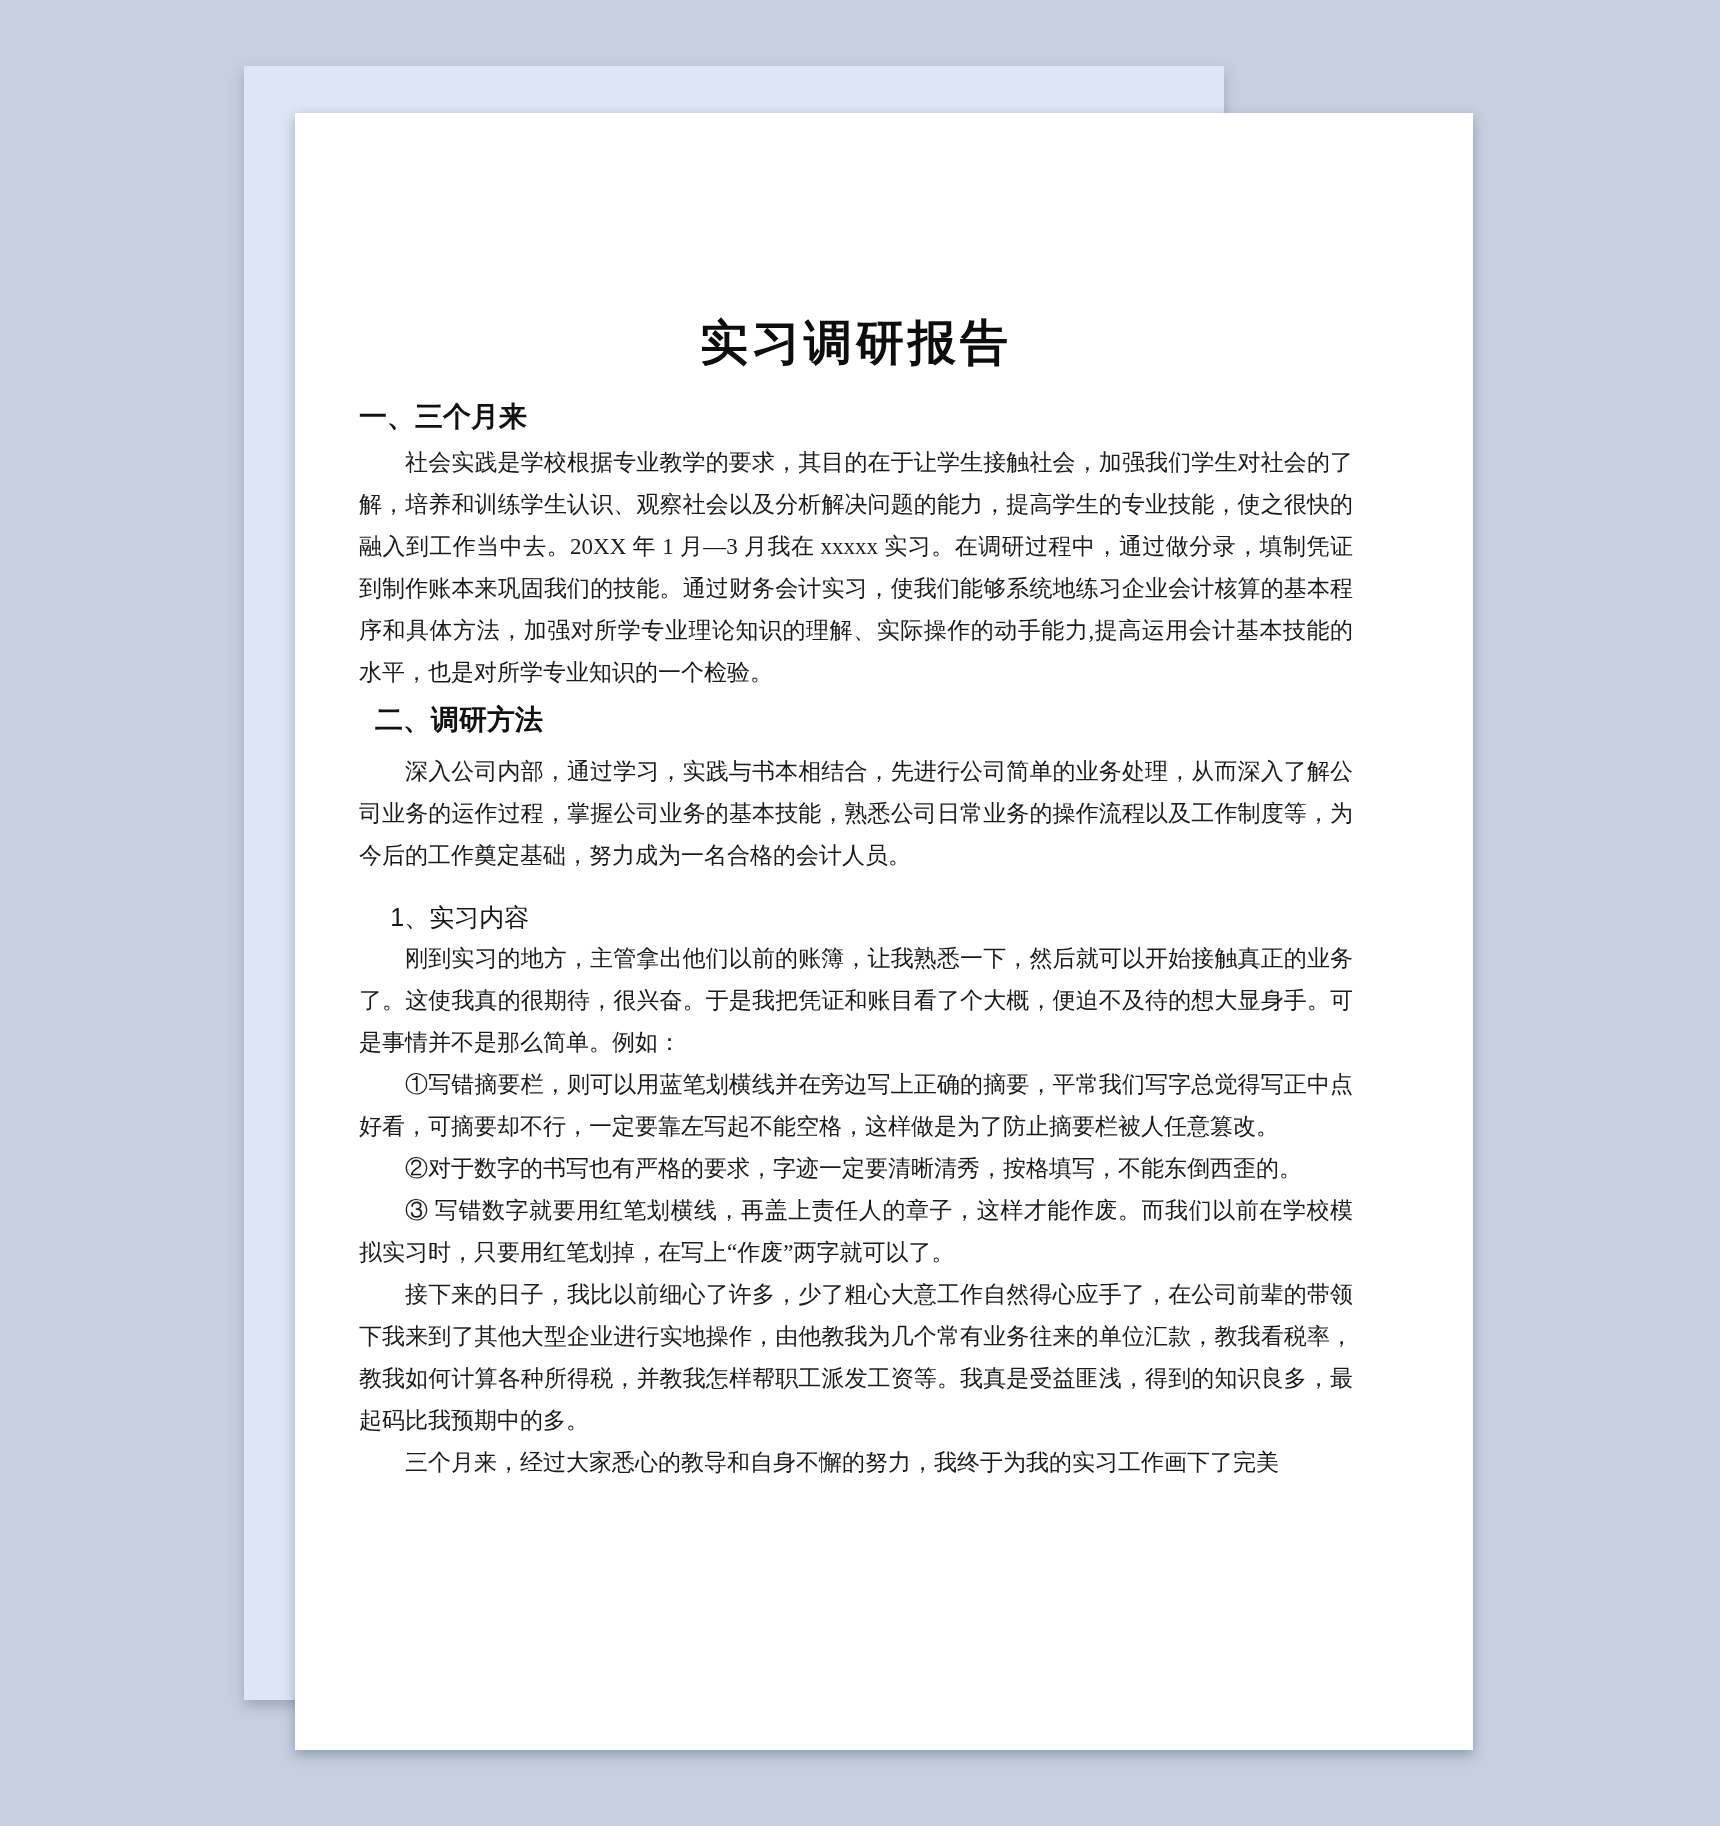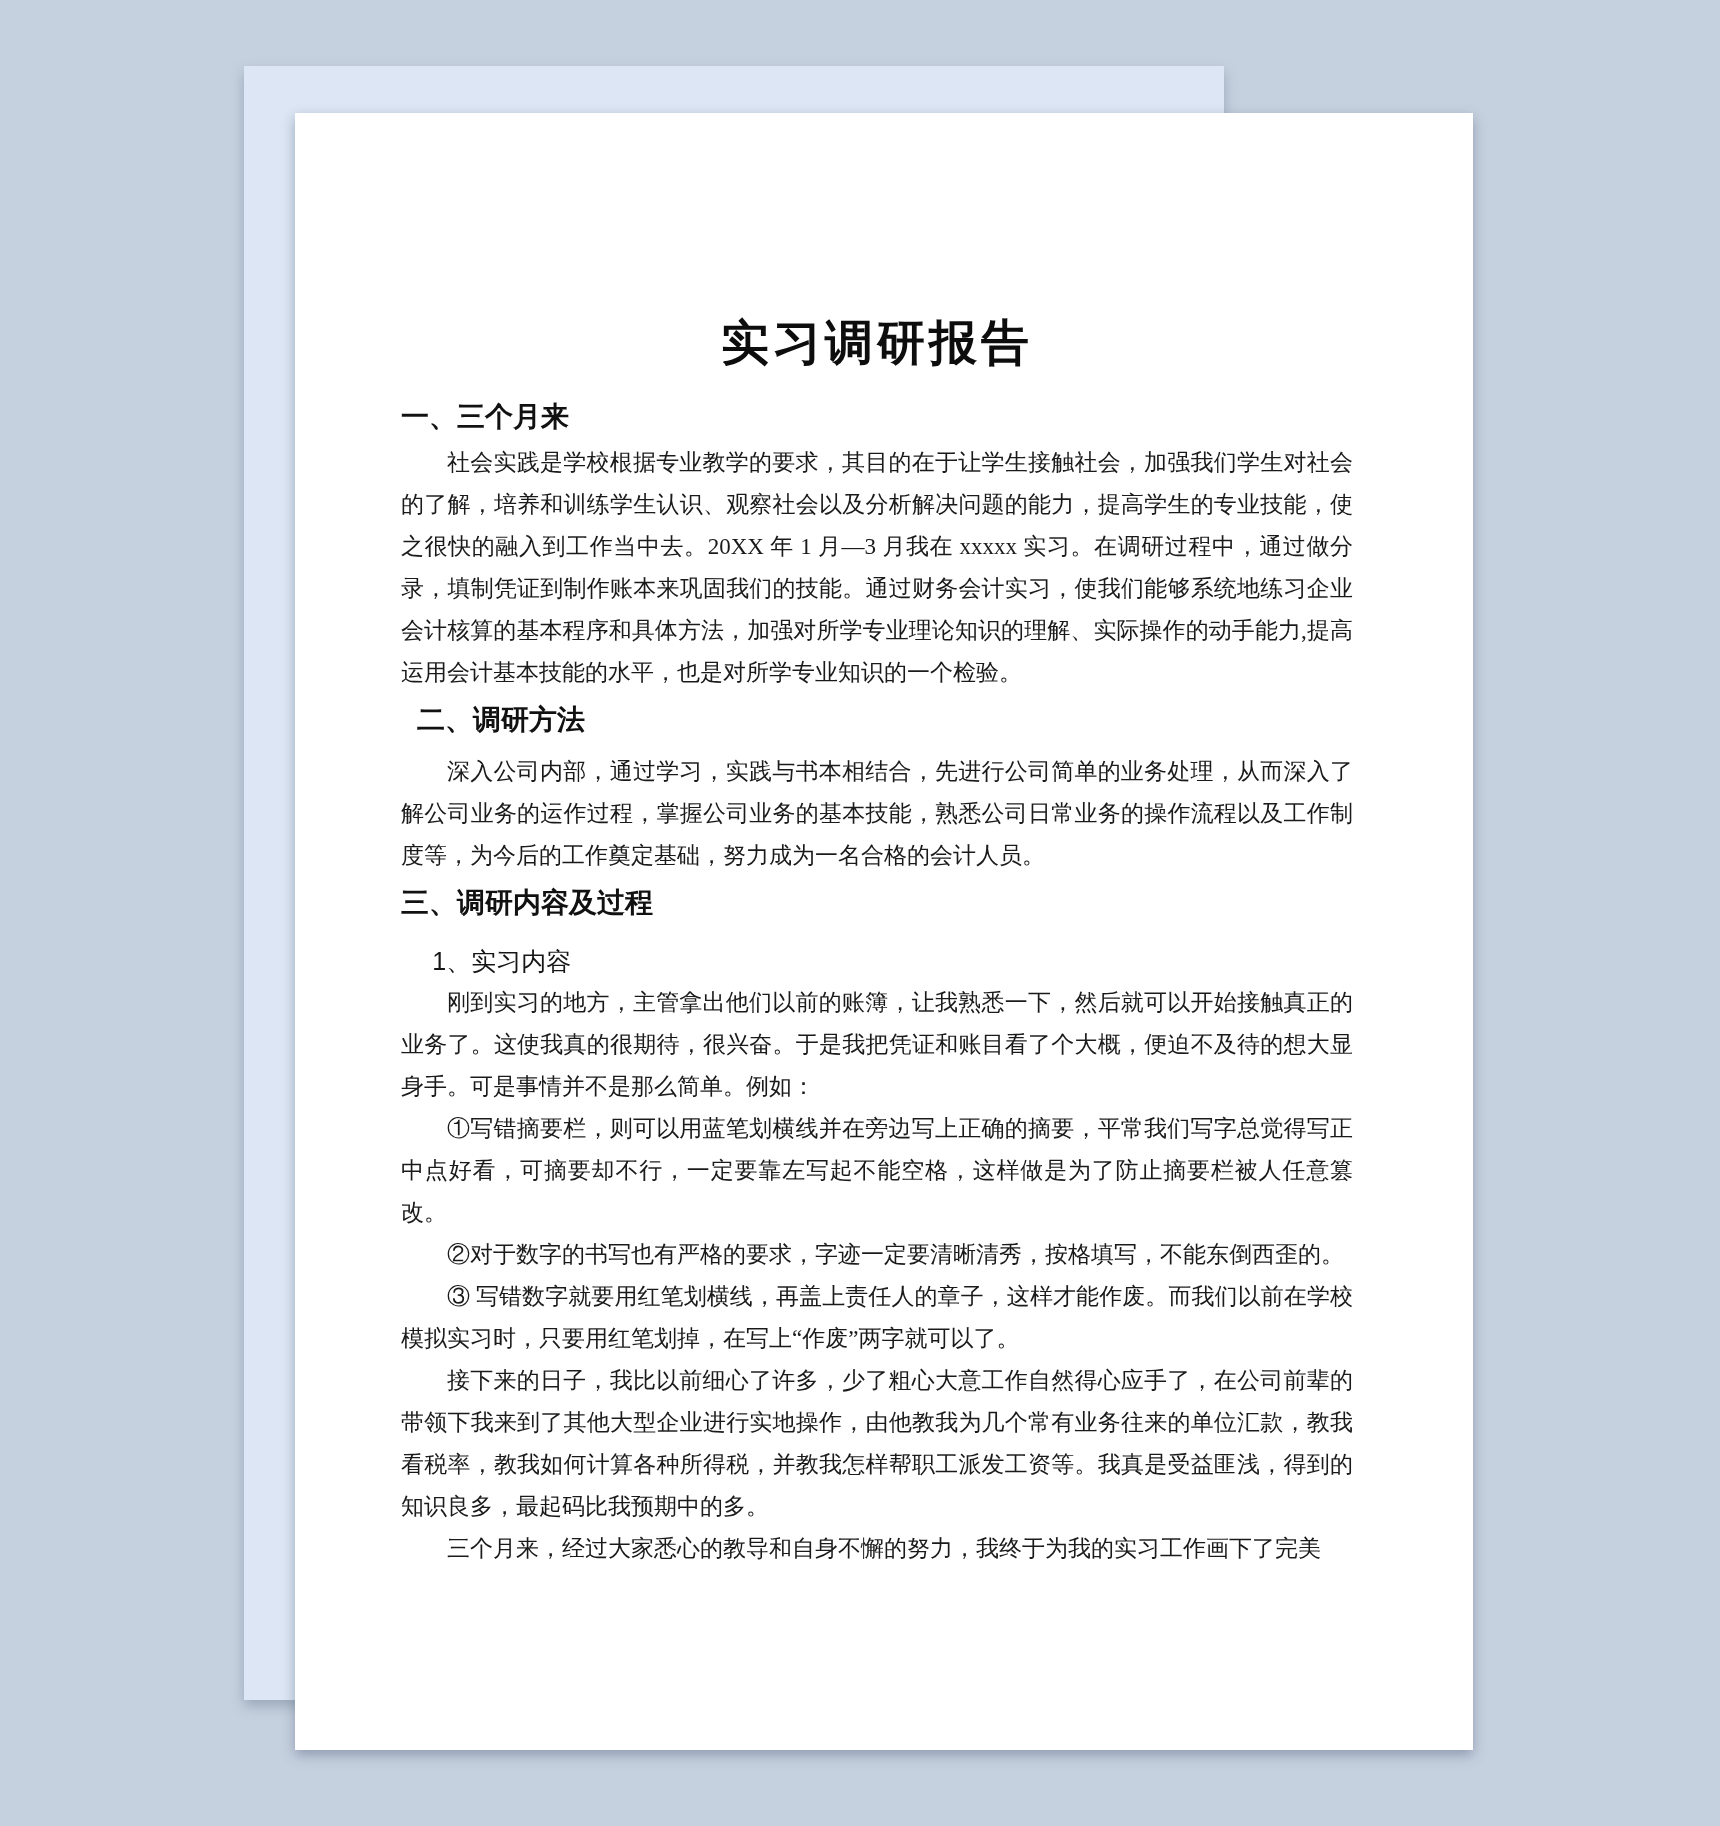--- a/index.html
+++ b/index.html
@@ -30,21 +30,21 @@
   .page {
     position: absolute;
     left: 295px;
     top: 113px;
     width: 1178px;
     height: 1637px;
     background: #ffffff;
     box-shadow: 0 5px 12px rgba(75, 92, 118, 0.45);
   }
   .content {
-    padding: 204px 120px 0 106px;
+    padding: 204px 120px 0 64px;
   }
   .doc-title {
     font-family: "Liberation Sans", "DejaVu Sans", sans-serif;
     font-weight: 700;
     font-size: 48px;
     line-height: 52px;
     letter-spacing: 4px;
     color: #0d0d0d;
     text-align: center;
     margin: 0 0 30px 0;
@@ -91,21 +91,20 @@
       <div class="doc-title">实习调研报告</div>
 
       <div class="h-sec h1">一、三个月来</div>
 
       <p class="body-para">社会实践是学校根据专业教学的要求，其目的在于让学生接触社会，加强我们学生对社会的了解，培养和训练学生认识、观察社会以及分析解决问题的能力，提高学生的专业技能，使之很快的融入到工作当中去。20XX 年 1 月—3 月我在 xxxxx 实习。在调研过程中，通过做分录，填制凭证到制作账本来巩固我们的技能。通过财务会计实习，使我们能够系统地练习企业会计核算的基本程序和具体方法，加强对所学专业理论知识的理解、实际操作的动手能力,提高运用会计基本技能的水平，也是对所学专业知识的一个检验。</p>
 
       <div class="h-sec h2">二、调研方法</div>
 
       <p class="body-para">深入公司内部，通过学习，实践与书本相结合，先进行公司简单的业务处理，从而深入了解公司业务的运作过程，掌握公司业务的基本技能，熟悉公司日常业务的操作流程以及工作制度等，为今后的工作奠定基础，努力成为一名合格的会计人员。</p>
 
-      <div class="h-sec h3">三、调研内容及过程</div>
 
       <div class="sub-heading">1、实习内容</div>
 
       <p class="body-para">刚到实习的地方，主管拿出他们以前的账簿，让我熟悉一下，然后就可以开始接触真正的业务了。这使我真的很期待，很兴奋。于是我把凭证和账目看了个大概，便迫不及待的想大显身手。可是事情并不是那么简单。例如：</p>
 
       <p class="body-para">①写错摘要栏，则可以用蓝笔划横线并在旁边写上正确的摘要，平常我们写字总觉得写正中点好看，可摘要却不行，一定要靠左写起不能空格，这样做是为了防止摘要栏被人任意篡改。</p>
 
       <p class="body-para">②对于数字的书写也有严格的要求，字迹一定要清晰清秀，按格填写，不能东倒西歪的。</p>
 
       <p class="body-para">③ 写错数字就要用红笔划横线，再盖上责任人的章子，这样才能作废。而我们以前在学校模拟实习时，只要用红笔划掉，在写上“作废”两字就可以了。</p>

